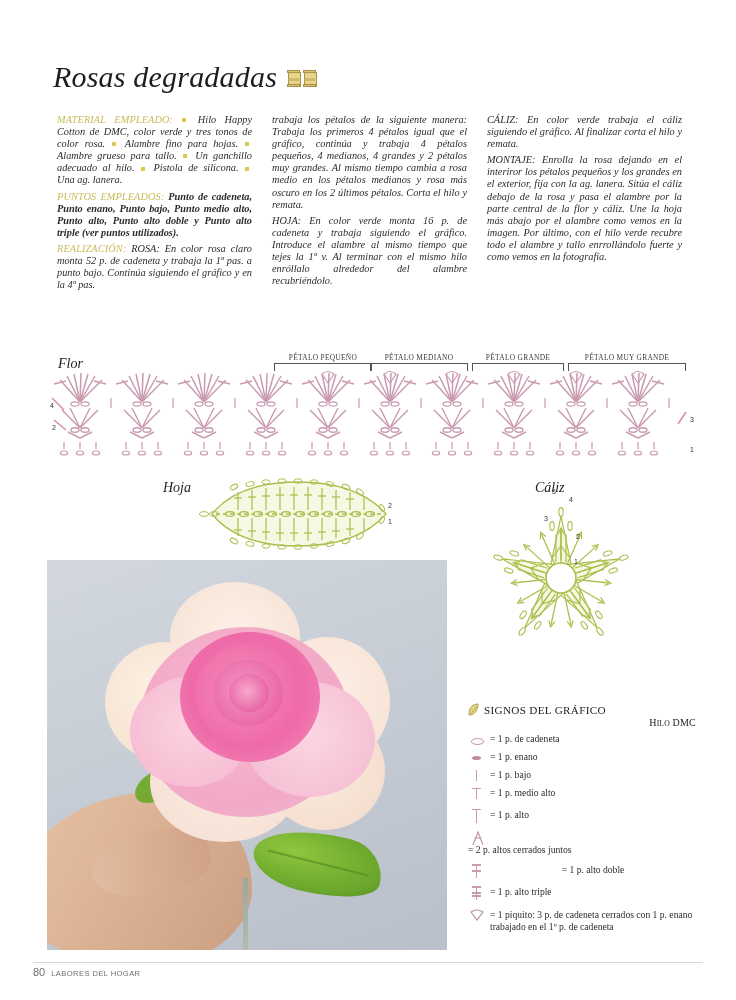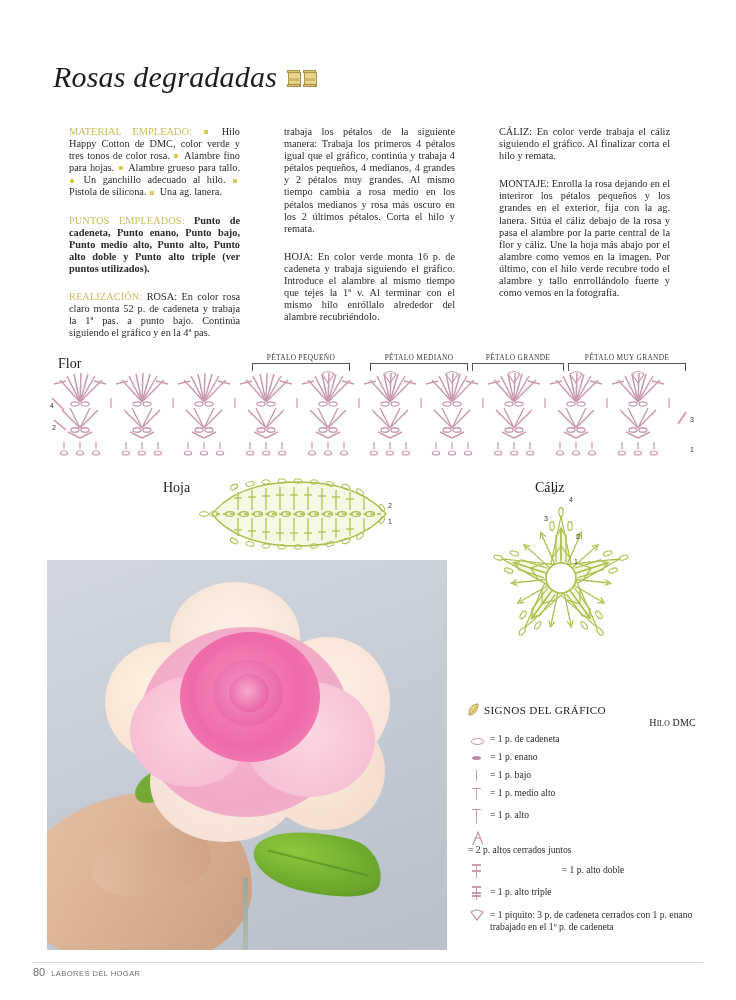--- a/index.html
+++ b/index.html
@@ -22,29 +22,30 @@
   .spool .body{position:absolute;left:1px;top:2px;width:11px;height:13px;background:#e8d48a;border:1px solid #a8924a;}
   .spool .cap{position:absolute;left:0;width:13px;height:3px;background:#d9c273;border:1px solid #a8924a;box-sizing:border-box;}
   .spool .cap.t{top:0;}
   .spool .cap.b{bottom:0;}
   .spool .band{position:absolute;left:1px;top:8px;width:11px;height:3px;background:#c8ad5f;opacity:.7;}
 
   
   .cols{position:absolute;left:53px;top:110px;width:635px;display:flex;gap:12px;}
   .col{width:203px;}
   .col p{
-    margin:16px;font-size:10.3px;line-height:12.1px;text-align:justify;
+    margin:4px;font-size:10.3px;line-height:12.1px;text-align:justify;
     hyphens:auto;
+    font-style:italic;
   }
   .hdr{color:#c9bb5a;font-size:10.3px;letter-spacing:.1px;}
   .bold{font-weight:bold;}
   .sq{display:inline-block;width:4px;height:4px;background:#d8c94f;margin:0 3px 1px 1px;vertical-align:middle;}
 
   
-  .difm{font-size:14px;color:#1d1d1d;position:absolute;}
+  .difm{font-style:italic;font-size:14px;color:#1d1d1d;position:absolute;}
 
   
   .brk{position:absolute;font-size:7.4px;letter-spacing:.3px;color:#3a3a3a;text-align:center;}
   .brk .cap{display:block;margin-bottom:1px;white-space:nowrap;}
   .brk .line{border-top:1px solid #555;border-left:1px solid #555;border-right:1px solid #555;height:7px;}
 
   
   .chart{position:absolute;}
 
   
@@ -151,21 +152,21 @@
     </div>
 
     <div class="col">
       <p>CÁLIZ: En color verde trabaja el cáliz siguiendo el gráfico. Al finalizar corta el hilo y remata.</p>
       <p>MONTAJE: Enrolla la rosa dejando en el interiror los pétalos pequeños y los grandes en el exterior, fija con la ag. lanera. Sitúa el cáliz debajo de la rosa y pasa el alambre por la parte central de la flor y cáliz. Une la hoja más abajo por el alambre como vemos en la imagen. Por último, con el hilo verde recubre todo el alambre y tallo enrrollándolo fuerte y como vemos en la fotografía.</p>
     </div>
   </div>
 
   <div class="difm" style="left:58px;top:356px;">Flor</div>
 
-  <div class="brk" style="left:252px;top:353px;width:98px;">
+  <div class="brk" style="left:274px;top:353px;width:98px;">
     <span class="cap">PÉTALO PEQUEÑO</span>
     <div class="line"></div>
   </div>
   <div class="brk" style="left:370px;top:353px;width:98px;">
     <span class="cap">PÉTALO MEDIANO</span>
     <div class="line"></div>
   </div>
   <div class="brk" style="left:472px;top:353px;width:92px;">
     <span class="cap">PÉTALO GRANDE</span>
     <div class="line"></div>

